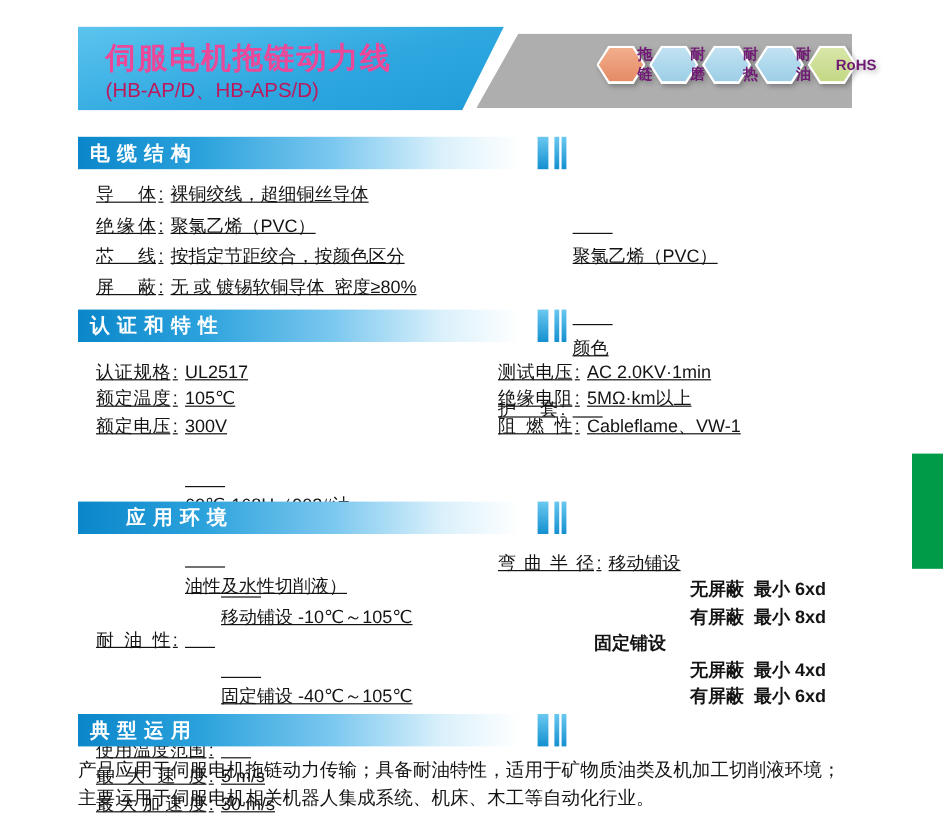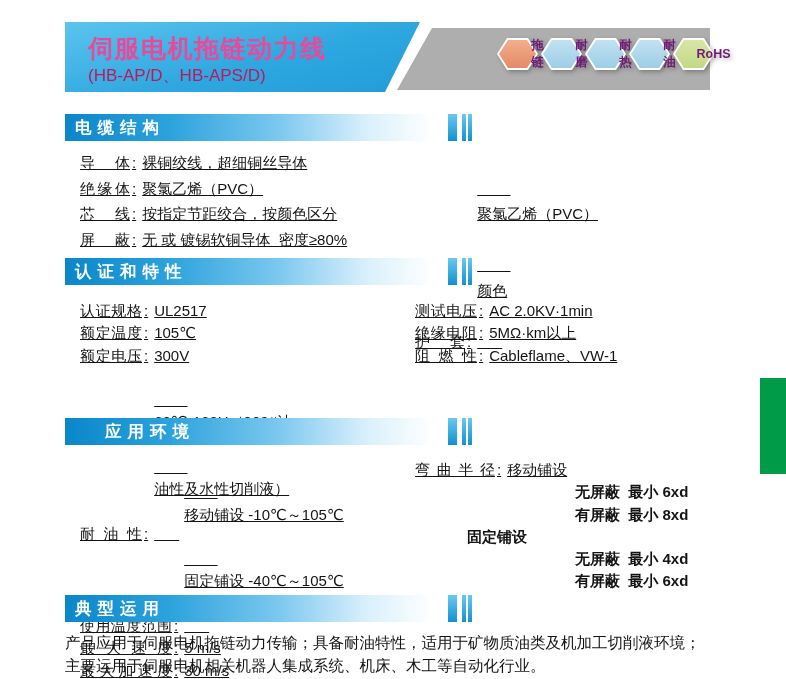--- a/index.html
+++ b/index.html
@@ -40,21 +40,21 @@
   .col { position:absolute; font-size:15px; }
   .row { display:flex; align-items:flex-end;text-decoration:underline; }
   .lbl { display:inline-block; text-align:justify; text-align-last:justify; -moz-text-align-last:justify;
     white-space:nowrap; flex:none; }
   .w50 { width:50px; } .w62 { width:62px; } .w80 { width:80px; } .w92 { width:92px; }
   .colon { flex:none; margin:0 6px 0 2px; }
   .val { white-space:pre-wrap; }
   .lh25 .row, .lh25 .val { line-height:25.5px; }
   .lh22 .row, .lh22 .val, .lh22 .subline { line-height:22.3px; }
   .subline { white-space:pre-wrap;font-weight:bold; }
-  .ind1 { margin-left:52px; }
+  .ind1 { margin-left:80px; }
   .ind2 { margin-left:160px; }
   
   .typical-text { position:absolute; left:65px; top:631px; width:665px;
     font-size:15.5px; line-height:23px; }
   .green-tab { position:absolute; left:760px; top:378px; width:26px; height:96px; }
 </style>
 </head>
 <body>
 
 <div class="page">

